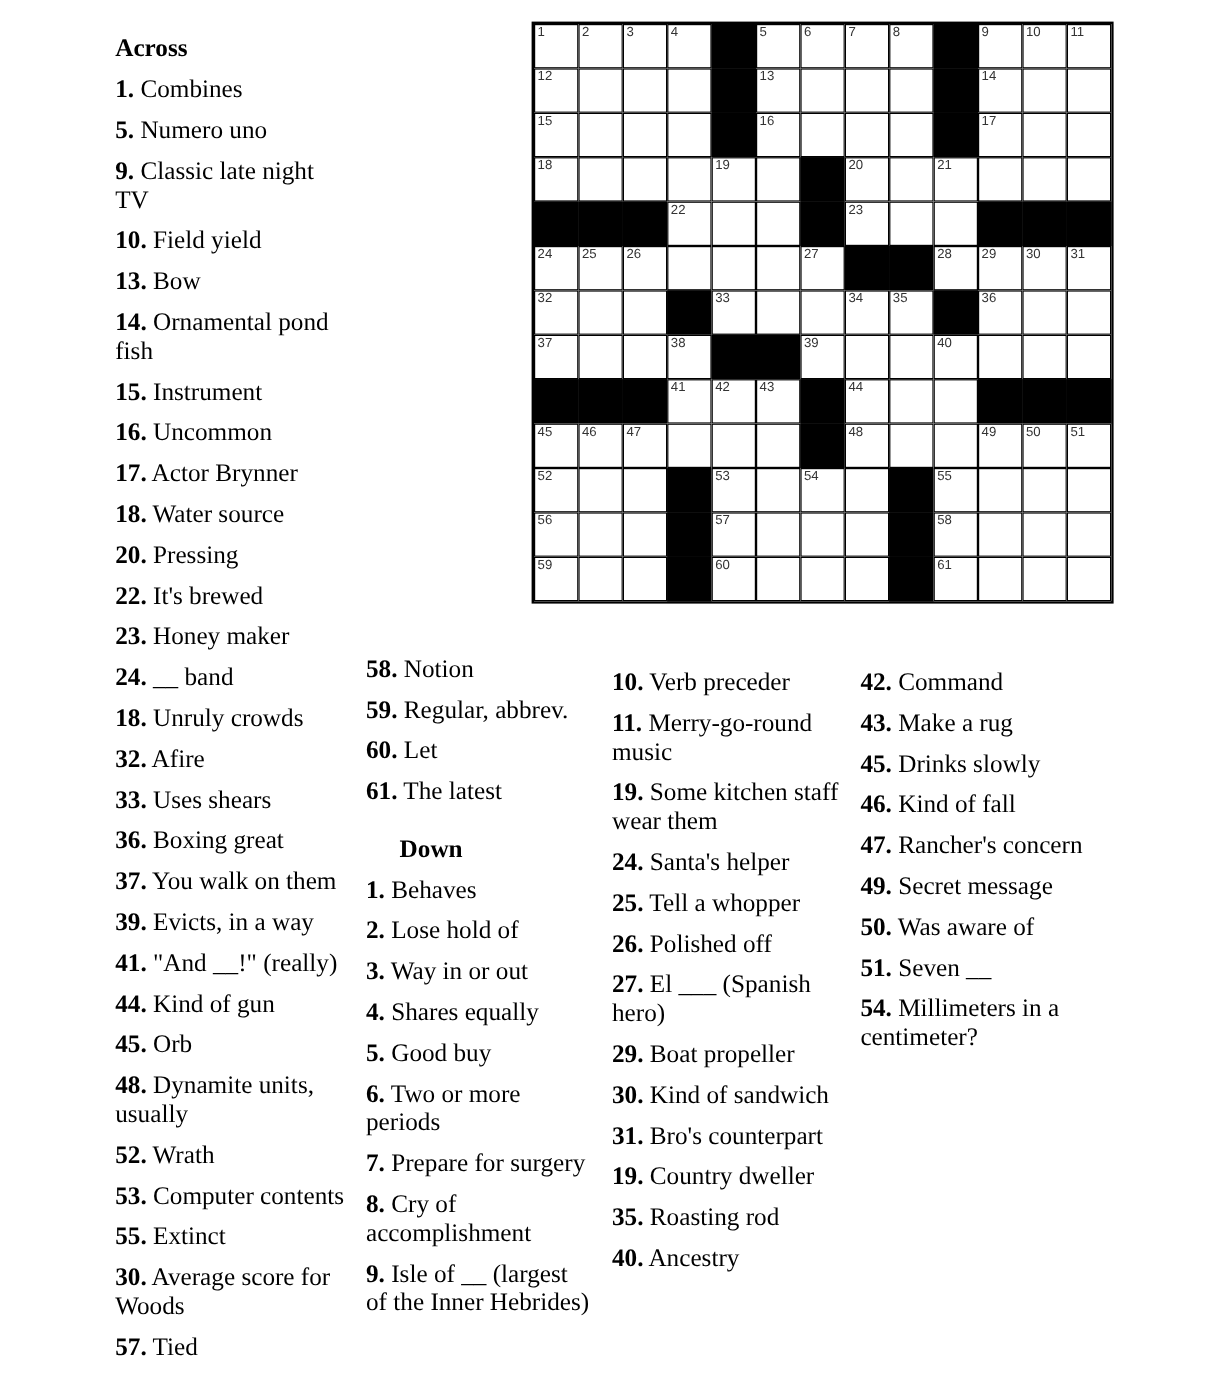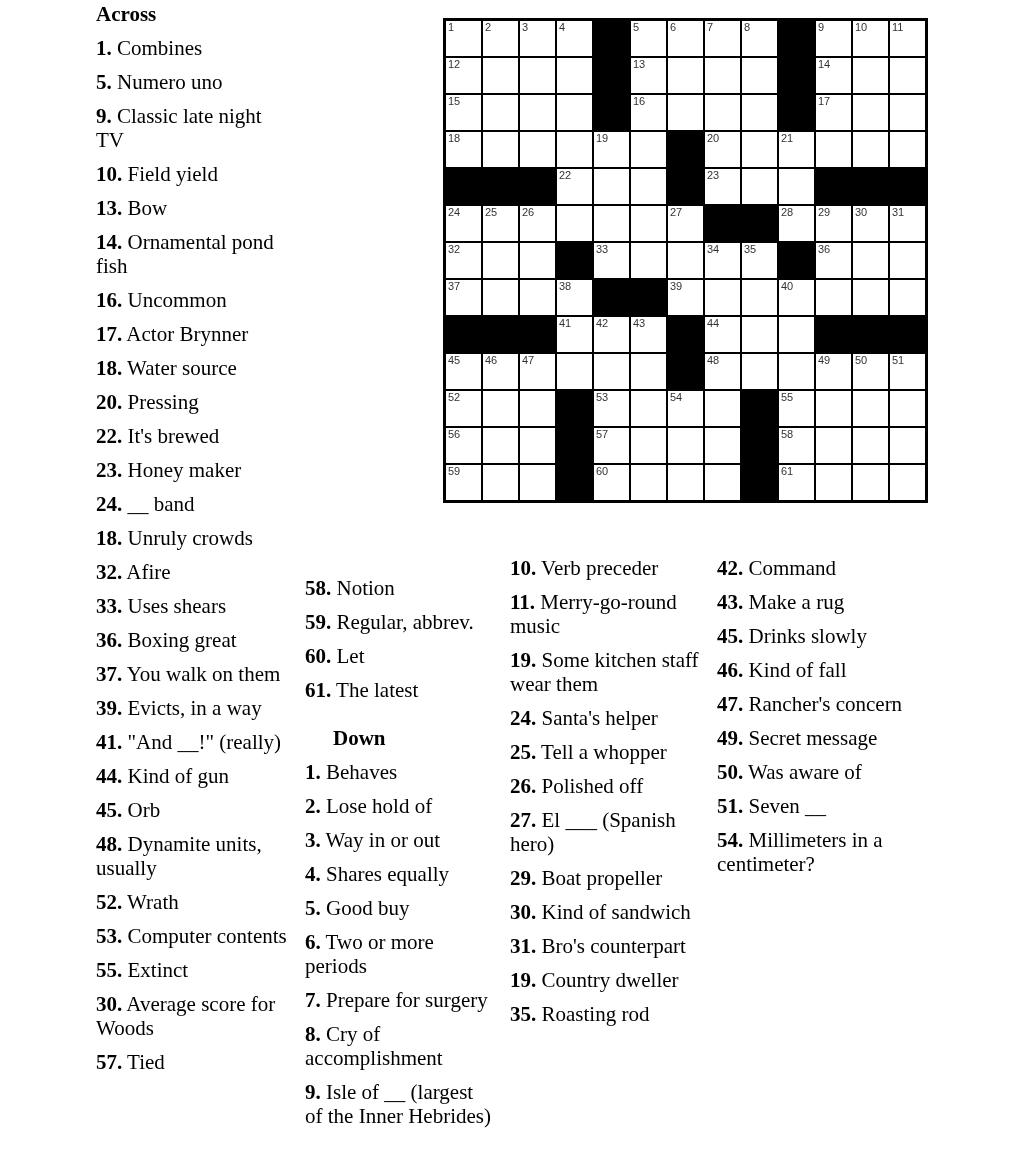--- a/index.html
+++ b/index.html
@@ -32,22 +32,22 @@
     font-family: "Liberation Sans", sans-serif;
     font-size: 11px; line-height: 13px;
     color: #333;
   }
   
   .clue-col {
     position: absolute;
     font-size: 21px;
     line-height: 24px;
   }
-  #col1 { left: 96px;  top: 2px;  width: 197px; }
-  #col2 { left: 305px; top: 576px; width: 190px; }
+  #col1 { left: 96px;  top: 28px;  width: 197px; }
+  #col2 { left: 305px; top: 545px; width: 190px; }
   #col3 { left: 510px; top: 556px; width: 200px; }
   #col4 { left: 717px; top: 556px; width: 192px; font-family: Liberation Serif, serif; }
   .clue { margin: 0 0 10px 0; }
   .heading { font-weight: bold; margin: 0 0 10px 0; }
   .heading-down { margin-top: 24px; margin-left: 28px; }
   .clue-num { font-weight: bold; }
 </style>
 </head>
 <body>
 
@@ -347,20 +347,21 @@
 
 <div class="clue-col" id="col1">
   <p class="heading">Across</p>
   <div id="col1-list">
       <p class="clue"><b class="clue-num">1.</b> Combines</p>
       <p class="clue"><b class="clue-num">5.</b> Numero uno</p>
       <p class="clue"><b class="clue-num">9.</b> Classic late night TV</p>
       <p class="clue"><b class="clue-num">10.</b> Field yield</p>
       <p class="clue"><b class="clue-num">13.</b> Bow</p>
       <p class="clue"><b class="clue-num">14.</b> Ornamental pond fish</p>
+      <p class="clue"><b class="clue-num">15.</b> Instrument</p>
       <p class="clue"><b class="clue-num">16.</b> Uncommon</p>
       <p class="clue"><b class="clue-num">17.</b> Actor Brynner</p>
       <p class="clue"><b class="clue-num">18.</b> Water source</p>
       <p class="clue"><b class="clue-num">20.</b> Pressing</p>
       <p class="clue"><b class="clue-num">22.</b> It's brewed</p>
       <p class="clue"><b class="clue-num">23.</b> Honey maker</p>
       <p class="clue"><b class="clue-num">24.</b> __ band</p>
       <p class="clue"><b class="clue-num">18.</b> Unruly crowds</p>
       <p class="clue"><b class="clue-num">32.</b> Afire</p>
       <p class="clue"><b class="clue-num">33.</b> Uses shears</p>
@@ -406,20 +407,21 @@
     <p class="clue"><b class="clue-num">19.</b> Some kitchen staff wear them</p>
     <p class="clue"><b class="clue-num">24.</b> Santa's helper</p>
     <p class="clue"><b class="clue-num">25.</b> Tell a whopper</p>
     <p class="clue"><b class="clue-num">26.</b> Polished off</p>
     <p class="clue"><b class="clue-num">27.</b> El ___ (Spanish hero)</p>
     <p class="clue"><b class="clue-num">29.</b> Boat propeller</p>
     <p class="clue"><b class="clue-num">30.</b> Kind of sandwich</p>
     <p class="clue"><b class="clue-num">31.</b> Bro's counterpart</p>
     <p class="clue"><b class="clue-num">19.</b> Country dweller</p>
     <p class="clue"><b class="clue-num">35.</b> Roasting rod</p>
+    <p class="clue"><b class="clue-num">40.</b> Ancestry</p>
   </div>
 
 <div class="clue-col" id="col4">
     <p class="clue"><b class="clue-num">42.</b> Command</p>
     <p class="clue"><b class="clue-num">43.</b> Make a rug</p>
     <p class="clue"><b class="clue-num">45.</b> Drinks slowly</p>
     <p class="clue"><b class="clue-num">46.</b> Kind of fall</p>
     <p class="clue"><b class="clue-num">47.</b> Rancher's concern</p>
     <p class="clue"><b class="clue-num">49.</b> Secret message</p>
     <p class="clue"><b class="clue-num">50.</b> Was aware of</p>

